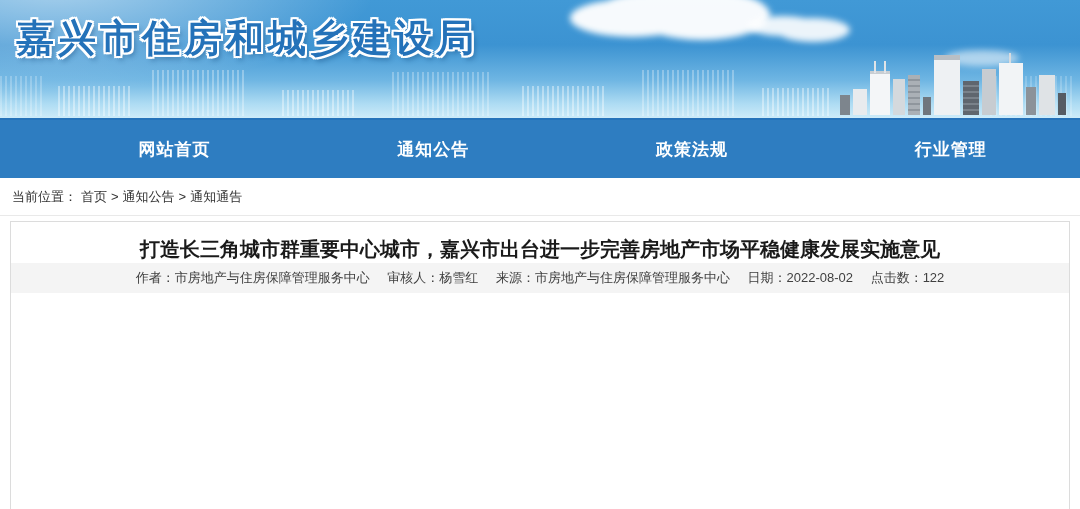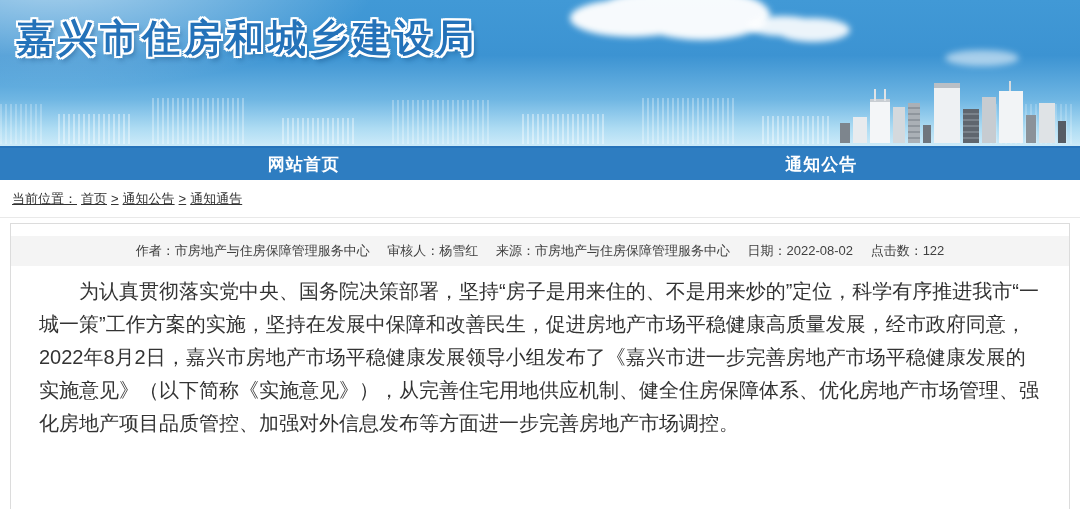--- a/index.html
+++ b/index.html
@@ -1,20 +1,20 @@
 <!DOCTYPE html>
 <html><head>
 <meta charset="utf-8">
 <style>
   * { margin:0; padding:0; box-sizing:border-box; }
   html,body { width:1080px; height:509px; overflow:hidden; background:#fff;
     font-family:"Liberation Sans","DejaVu Sans",sans-serif; }
 
   
-  .banner { position:relative; height:146px; overflow:hidden;
+  .banner { position:relative; height:118px; overflow:hidden;
     background:linear-gradient(to bottom,#4199d6 0%,#3c93d2 38%,#6fb6e3 68%,#aedcf3 88%,#cdebf9 100%); }
   .banner::before { content:""; position:absolute; inset:0; pointer-events:none;
     background:radial-gradient(ellipse 520px 170px at 5% -12%, rgba(255,255,255,.55), rgba(255,255,255,0) 62%); }
   .site-title { position:absolute; left:16px; top:13px; z-index:3;
     font-size:38px; font-weight:bold; letter-spacing:4px; color:#2472b9; white-space:nowrap;
     text-shadow:-2px -2px 0 #fff,2px -2px 0 #fff,-2px 2px 0 #fff,2px 2px 0 #fff,
       -2px 0 0 #fff,2px 0 0 #fff,0 -2px 0 #fff,0 2px 0 #fff,3px 4px 5px rgba(10,60,110,.45); }
 
   .cloud { position:absolute; background:#fff; border-radius:50%; filter:blur(3px); z-index:1; }
   .cloud-1 { left:600px; top:-8px; width:120px; height:34px; opacity:.96;
@@ -50,34 +50,34 @@
   .b:nth-child(8){ width:16px; height:34px;
     background:repeating-linear-gradient(to bottom,#5f666e 0 4px,#7a828a 4px 6px); }
   .b:nth-child(9){ width:14px; height:46px; background:#c7ccd1; }
   .b:nth-child(10){ width:24px; height:52px; background:#f2f4f6; }
   .b:nth-child(10)::before{ content:""; position:absolute; left:10px; top:-10px; width:2px; height:10px; background:#d7dbdf; }
   .b:nth-child(11){ width:10px; height:28px; background:#8b9299; }
   .b:nth-child(12){ width:16px; height:40px; background:#dfe3e6; }
   .b:nth-child(13){ width:8px;  height:22px; background:#565c64; }
 
   
-  .nav { display:flex; height:34px; background:#2e7dc1; border-top:2px solid #2673ba;padding-left:45px; }
+  .nav { display:flex; height:60px; background:#2e7dc1; border-top:2px solid #2673ba;padding-left:45px; }
   .nav-item { flex:1; display:flex; align-items:center; justify-content:center;
     color:#fff; font-size:17px; font-weight:bold; letter-spacing:1px; cursor:pointer; }
 
   
-  .breadcrumb { padding:10px 12px 9px; font-size:13px; color:#333; border-bottom:1px solid #e9e9e9;text-decoration:underline; }
+  .breadcrumb { padding:10px 12px 9px; font-size:13px; color:#333; border-bottom:1px solid #e9e9e9; }
   .breadcrumb span { margin-right:4px; }
   .crumb-link { cursor:pointer; }
 
   
   .article-box { margin:5px 10px 0; border:1px solid #dcdcdc; background:#fff; height:340px; }
   .article-title { padding:14px 30px 0; text-align:center;
     font-size:20px; font-weight:bold; color:#1a1a1a; }
-  .article-meta { margin-top:12px; background:#f4f4f4; text-align:center;
+  .article-meta { background:#f4f4f4; text-align:center;
     padding:6px 0; font-size:13px; color:#404040; }
   .article-meta .pair { margin:0 7px; white-space:nowrap; }
   .article-body { padding:9px 28px 20px; font-size:20px; line-height:33px; color:#333; }
   .article-body p { text-indent:2em; margin:0; }
 </style>
 </head>
 <body>
 
 <div class="banner">
   <div class="site-title">嘉兴市住房和城乡建设局</div>
@@ -111,32 +111,34 @@
     <div class="b"></div>
     <div class="b"></div>
     <div class="b"></div>
     <div class="b"></div>
   </div>
 </div>
 
 <div class="nav">
   <div class="nav-item">网站首页</div>
   <div class="nav-item">通知公告</div>
+  <div class="nav-item">政策法规</div>
+  <div class="nav-item">行业管理</div>
 </div>
 
 <div class="breadcrumb">
   <span>当前位置：</span><span class="crumb-link">首页</span><span>&gt;</span><span class="crumb-link">通知公告</span><span>&gt;</span><span class="crumb-link">通知通告</span>
 </div>
 
 <div class="article-box">
+  <div class="article-title">打造长三角城市群重要中心城市，嘉兴市出台进一步完善房地产市场平稳健康发展实施意见</div>
 
   <div class="article-meta">
     <span class="pair"><span>作者：</span><span>市房地产与住房保障管理服务中心</span></span>
     <span class="pair"><span>审核人：</span><span>杨雪红</span></span>
     <span class="pair"><span>来源：</span><span>市房地产与住房保障管理服务中心</span></span>
     <span class="pair"><span>日期：</span><span>2022-08-02</span></span>
     <span class="pair"><span>点击数：</span><span>122</span></span>
   </div>
 
   <div class="article-body">
-    <p>为认真贯彻落实党中央、国务院决策部署，坚持“房子是用来住的、不是用来炒的”定位，科学有序推进我市“一城一策”工作方案的实施，坚持在发展中保障和改善民生，促进房地产市场平稳健康高质量发展，经市政府同意，2022年8月2日，嘉兴市房地产市场平稳健康发展领导小组发布了《嘉兴市进一步完善房地产市场平稳健康发展的实施意见》（以下简称《实施意见》），从完善住宅用地供应机制、健全住房保障体系、优化房地产市场管理、强化房地产项目品质管控、加强对外信息发布等方面进一步完善房地产市场调控。</p>
   </div>
 </div>
 
 </body></html>

